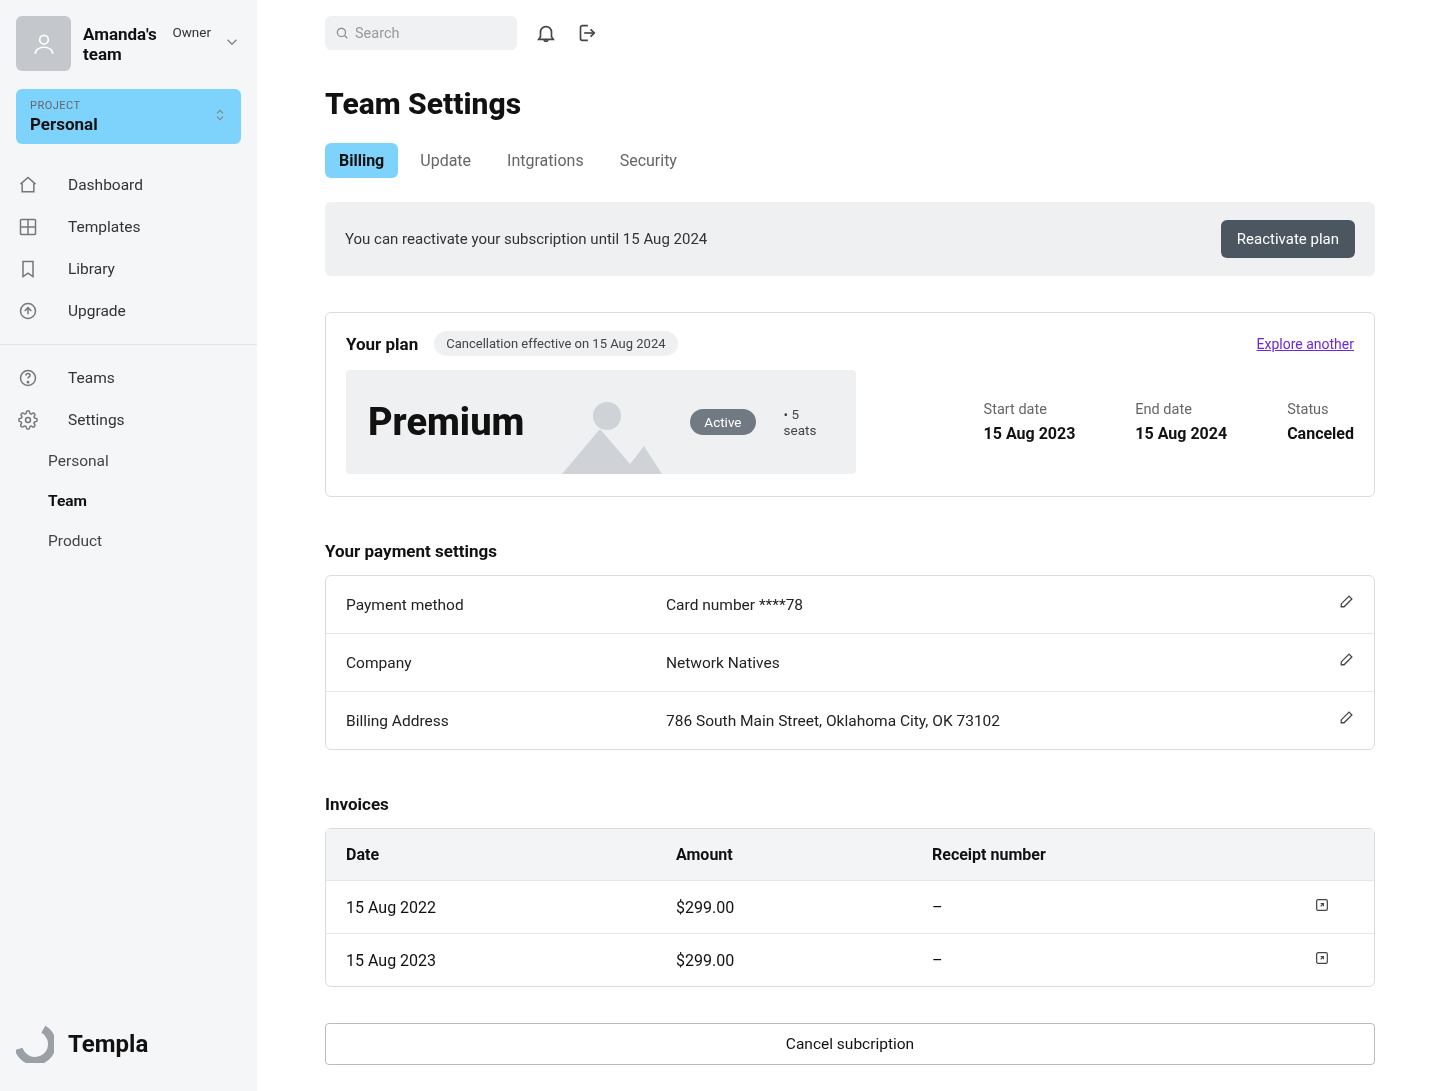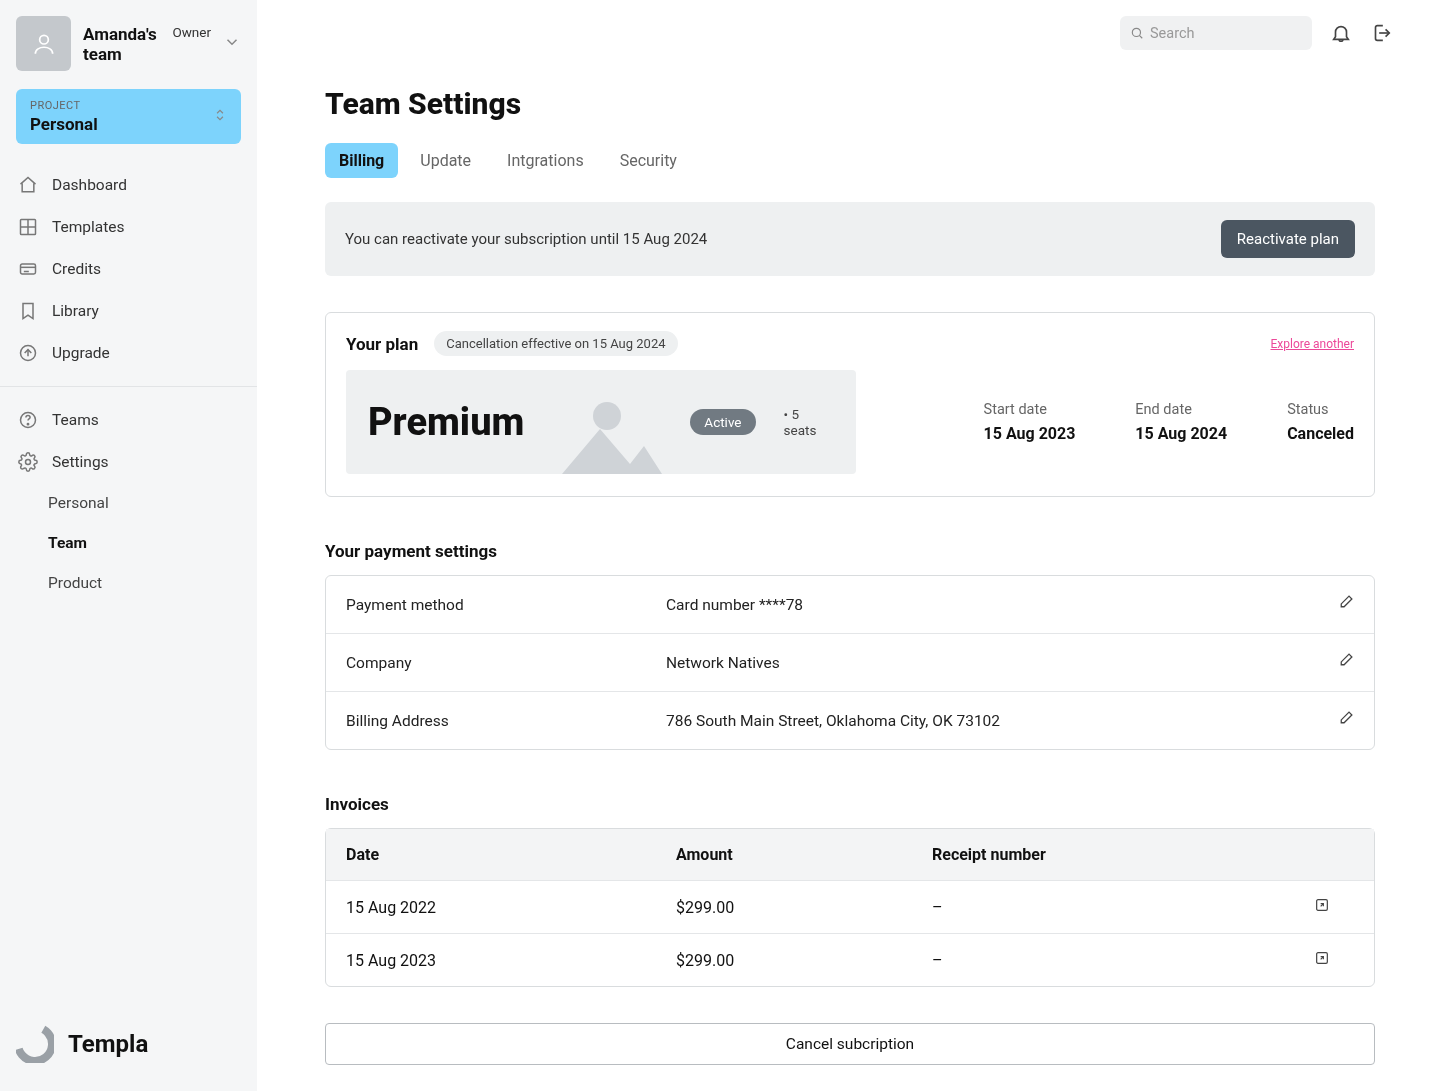--- a/index.html
+++ b/index.html
@@ -81,21 +81,21 @@
       margin-top: 2px;
     }
     .nav-list {
       display: flex;
       flex-direction: column;
       gap: 4px;
     }
     .nav-item {
       display: flex;
       align-items: center;
-      gap: 14px;
+      gap: 30px;
       padding: 9px 2px;
       font-size: 15.5px;
       color: #333;
       cursor: pointer;
       border-radius: 4px;
     }
     .nav-item .nav-icon {
       width: 20px;
       height: 20px;
       color: #777;
@@ -142,21 +142,20 @@
     }
     
     .main {
       flex: 1;
       display: flex;
       flex-direction: column;
       padding: 16px 48px 40px 68px;
     }
     .topbar {
       display: flex;
-      justify-content: flex-end;
       align-items: center;
       gap: 18px;
       height: 48px;
     }
     .search-wrap {
       position: relative;
       width: 192px;
     }
     .search-wrap svg {
       position: absolute;
@@ -259,22 +258,22 @@
       font-size: 17px;
     }
     .chip {
       background: #eef0f1;
       border-radius: 999px;
       padding: 5px 12px;
       font-size: 13px;
       color: #444;
     }
     .explore-link {
-      font-size: 12px;
-      color: #ec4899;
+      font-size: 14px;
+      color: #6d28d9;
       text-decoration: underline;
       cursor: pointer;
       margin-left: 12px;
     }
     .plan-body {
       display: flex;
       align-items: center;
       margin-top: 14px;
       gap: 60px;
     }
@@ -443,30 +442,20 @@
     </div>
     <div class="nav-item">
       <span class="nav-icon">
           <svg width="20" height="20" viewBox="0 0 24 24" fill="none" stroke="currentColor" stroke-width="1.8">
             <rect x="3" y="3" width="18" height="18" rx="1"></rect>
             <line x1="3" y1="12" x2="21" y2="12"></line>
             <line x1="12" y1="3" x2="12" y2="21"></line>
           </svg>
         </span>
       <span>Templates</span>
-    </div>
-    <div class="nav-item">
-      <span class="nav-icon">
-          <svg width="20" height="20" viewBox="0 0 24 24" fill="none" stroke="currentColor" stroke-width="1.8">
-            <rect x="3" y="6" width="18" height="12" rx="2"></rect>
-            <line x1="3" y1="10" x2="21" y2="10"></line>
-            <line x1="7" y1="15" x2="13" y2="15"></line>
-          </svg>
-        </span>
-      <span>Credits</span>
     </div>
     <div class="nav-item">
       <span class="nav-icon">
           <svg width="20" height="20" viewBox="0 0 24 24" fill="none" stroke="currentColor" stroke-width="1.8">
             <path d="M6 3h12v18l-6-4-6 4z"></path>
           </svg>
         </span>
       <span>Library</span>
     </div>
     <div class="nav-item">

